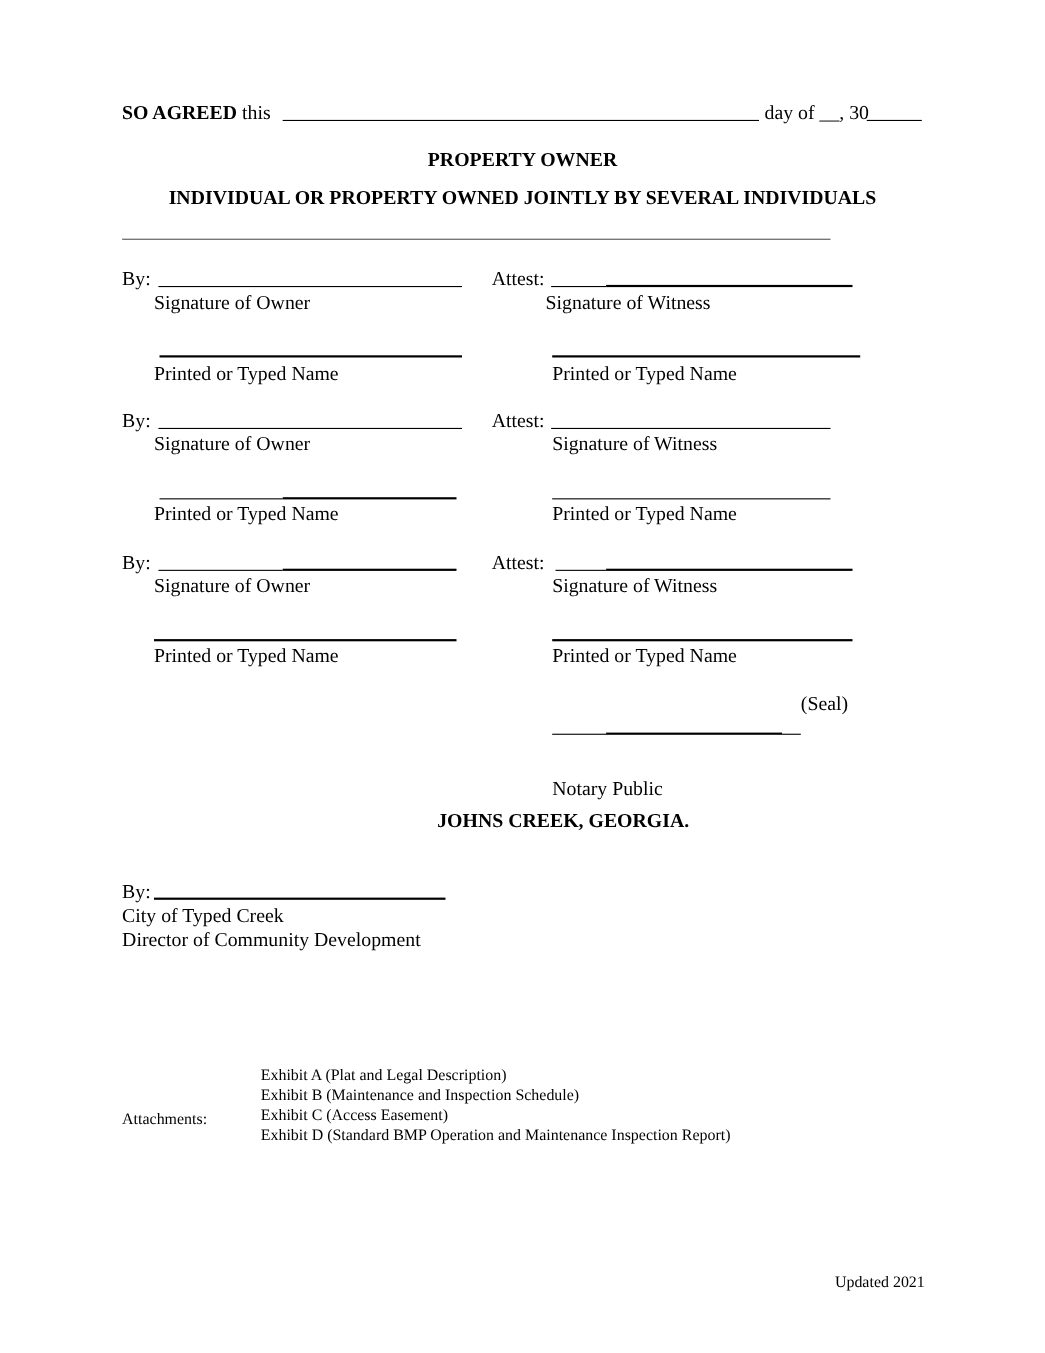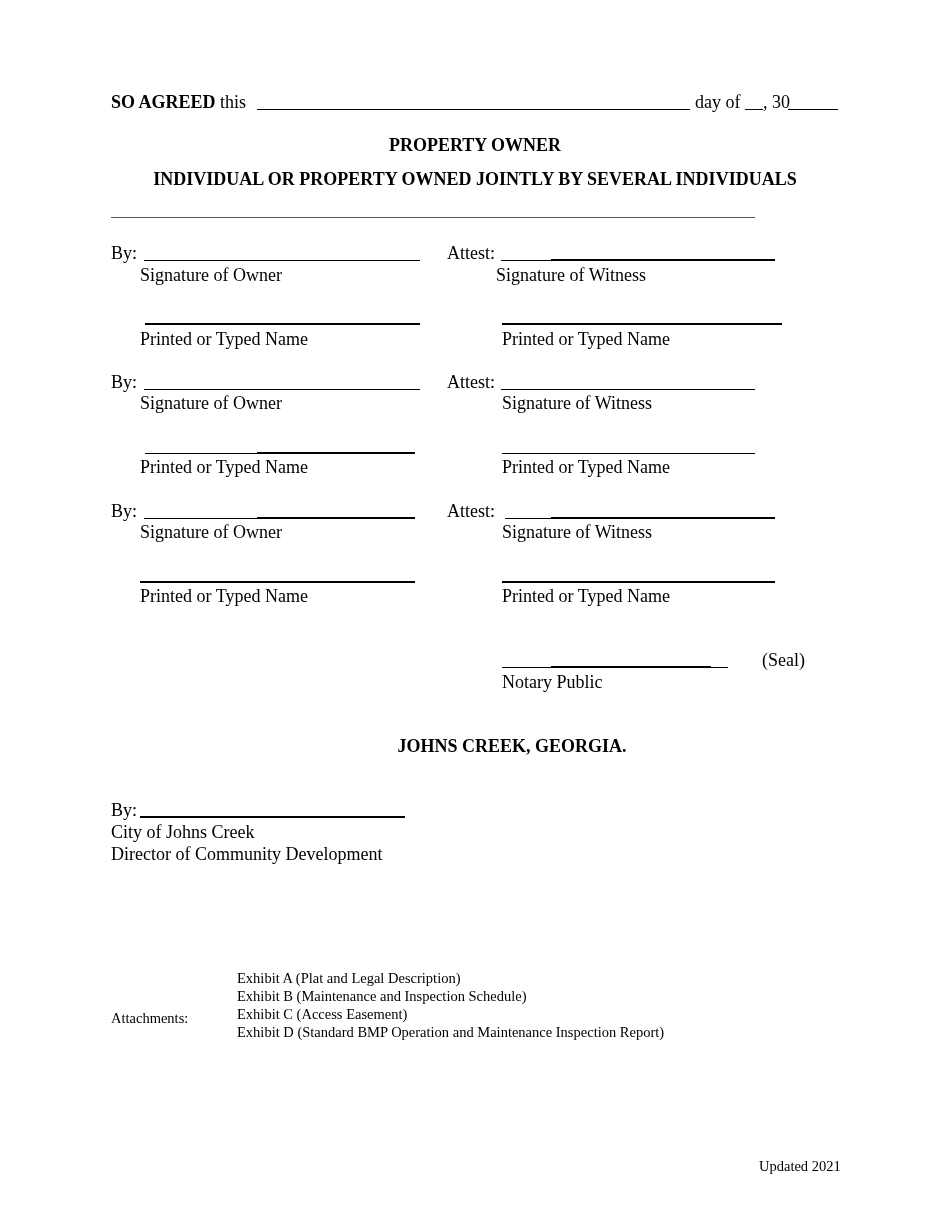--- a/index.html
+++ b/index.html
@@ -66,27 +66,27 @@
 <div class="abs t18" style="left:502px; top:521px;">Signature of Witness</div>
 
 <div class="line thick" style="left:140px; top:581px; width:275px;"></div>
 <div class="abs t18" style="left:140px; top:585px;">Printed or Typed Name</div>
 <div class="line thick" style="left:502px; top:581px; width:273px;"></div>
 <div class="abs t18" style="left:502px; top:585px;">Printed or Typed Name</div>
 
 <div class="line thin" style="left:502px; top:667px; width:49px;"></div>
 <div class="line thick" style="left:551px; top:666px; width:160px;"></div>
 <div class="line thin" style="left:711px; top:667px; width:17px;"></div>
-<div class="abs t18" style="left:728px; top:649px;margin-left:34px;">(Seal)</div>
-<div class="abs t18" style="left:502px; top:671px;">Notary Public</div>
+<div class="abs t18" style="left:728px; top:628px;">(Seal)</div>
+<div class="abs t18" style="left:502px; top:706px;">Notary Public</div>
 
 <div class="abs t18 b center" style="top:735px;padding-left:37px;">JOHNS CREEK, GEORGIA.</div>
 <div class="abs t18" style="left:111px; top:799px;">By:</div>
 <div class="line thick" style="left:140px; top:816px; width:265px;"></div>
-<div class="abs t18" style="left:111px; top:821px;">City of Johns Creek</div>
+<div class="abs t18" style="left:111px; top:821px;">City of Typed Creek</div>
 <div class="abs t18" style="left:111px; top:843px;">Director of Community Development</div>
 
 <div class="abs t14" style="left:111px; top:969px;margin-top:40px;">Attachments:</div>
 <div class="abs t14" style="left:237px; top:969px;">Exhibit A (Plat and Legal Description)</div>
 <div class="abs t14" style="left:237px; top:987px;">Exhibit B (Maintenance and Inspection Schedule)</div>
 <div class="abs t14" style="left:237px; top:1005px;">Exhibit C (Access Easement)</div>
 <div class="abs t14" style="left:237px; top:1023px;">Exhibit D (Standard BMP Operation and Maintenance Inspection Report)</div>
 
 <div class="abs t14" style="left:759px; top:1157px;">Updated 2021</div>
 

